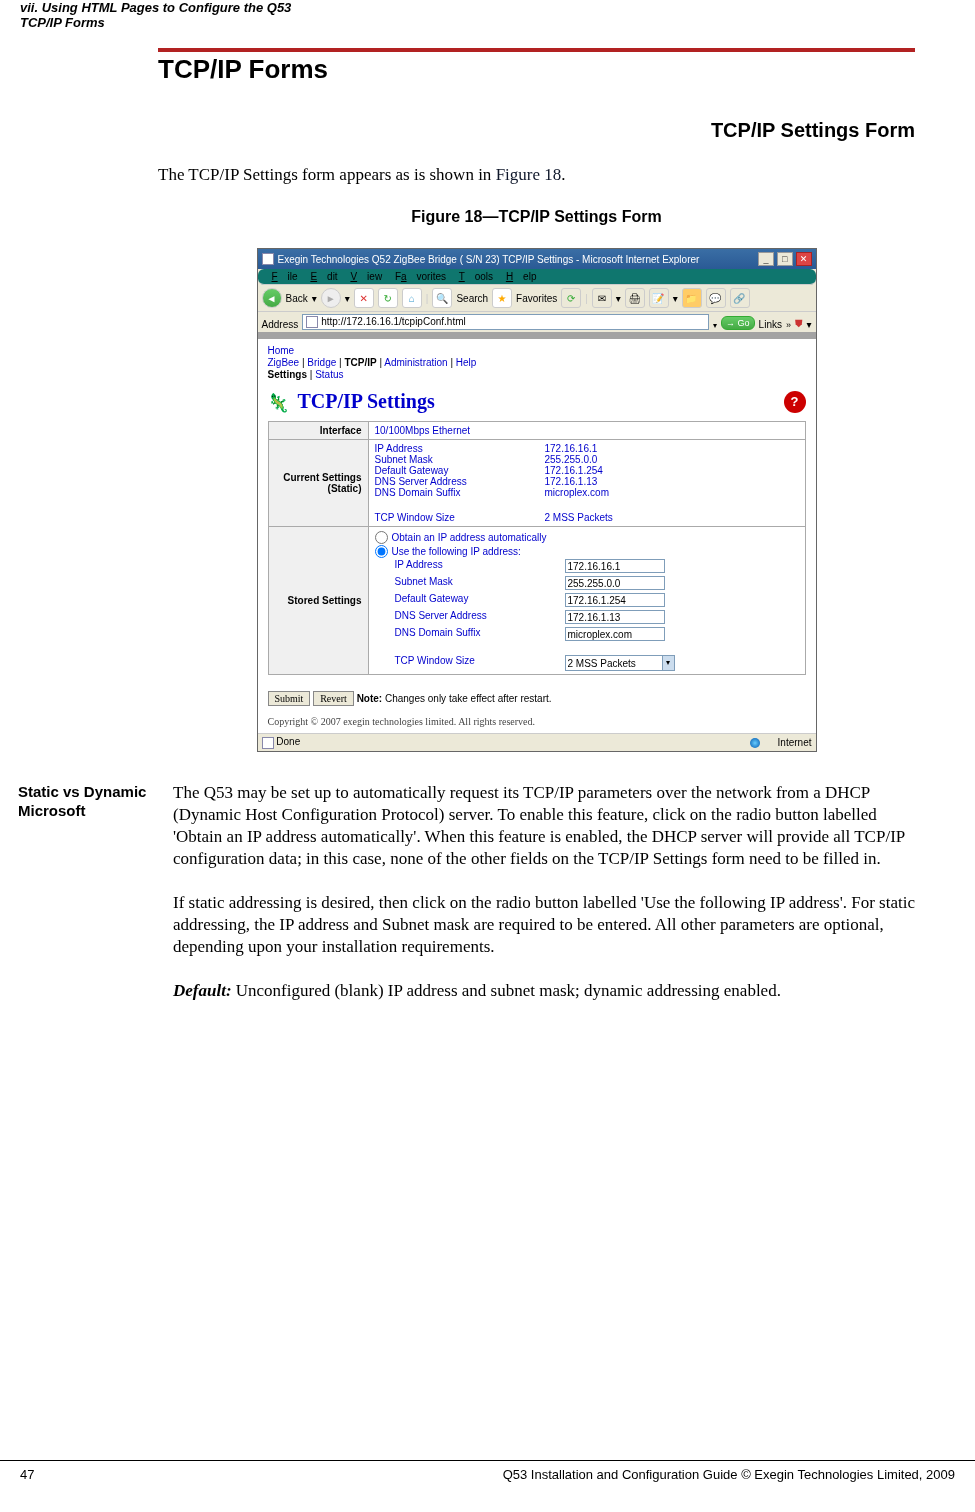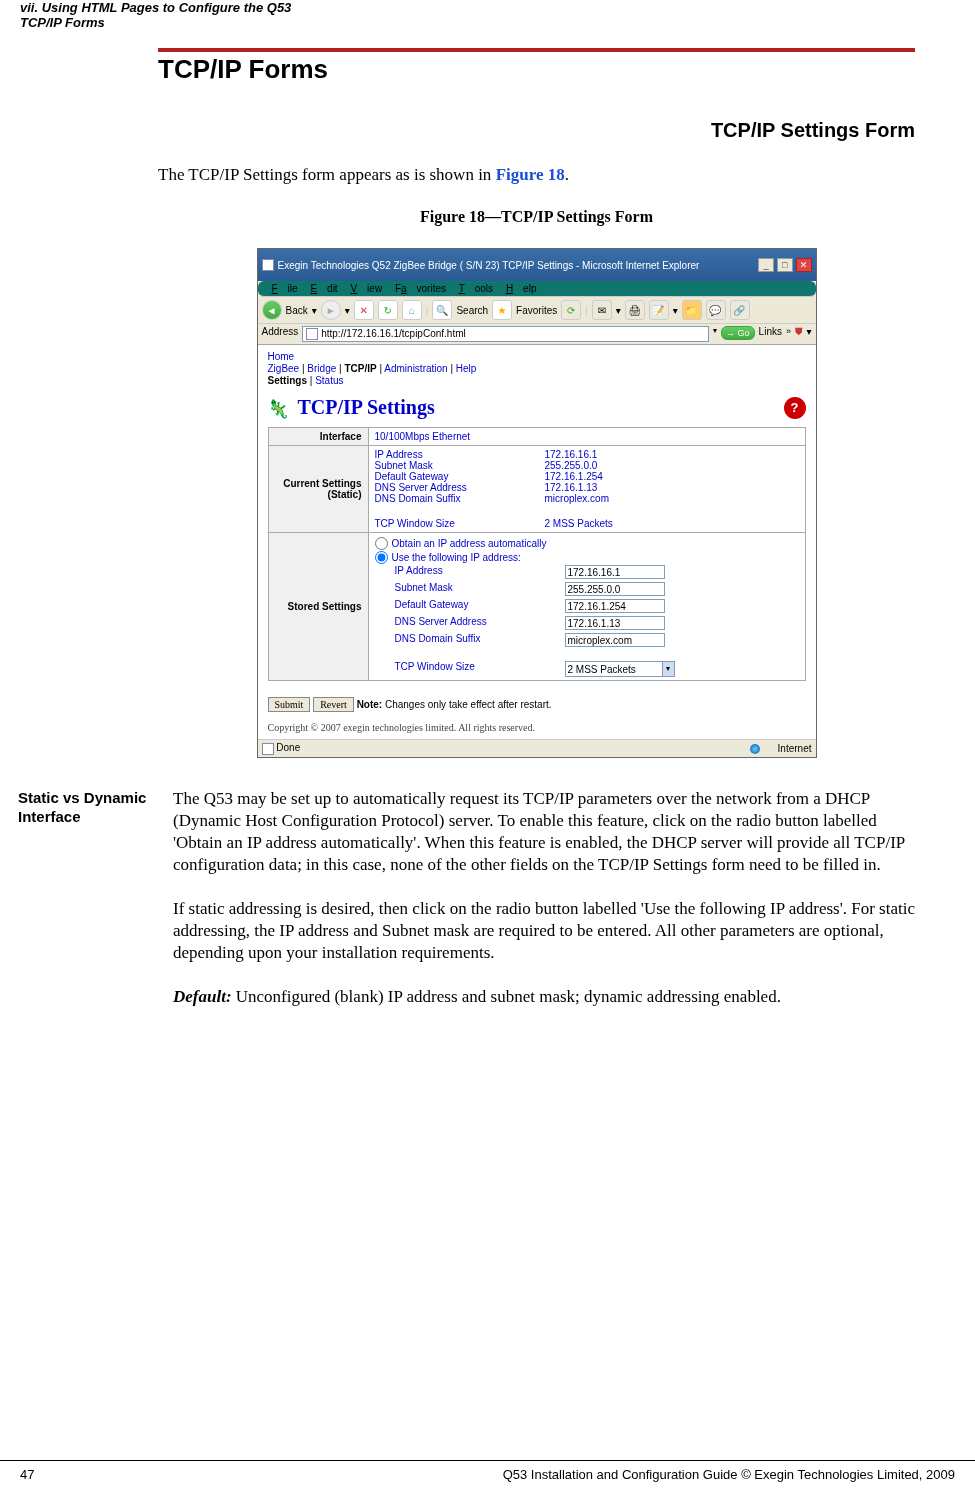--- a/index.html
+++ b/index.html
@@ -36,43 +36,43 @@
     font-size: 20px;
     font-weight: bold;
     margin-bottom: 22px;
     text-align: right;
   }
   .para {
     font-size: 17px;
     line-height: 1.3;
     margin-bottom: 22px;
   }
-  .linkref { color: #1d4ed8; font-weight: bold; }
+  .linkref { color: #0f172a; }
   .fig-caption {
-    font-family: Liberation Serif, serif;
+    font-family: Liberation Sans, sans-serif;
     font-size: 16px;
     font-weight: bold;
     text-align: center;
     margin-bottom: 22px;
   }
   .figure-wrap {
     margin: 0 auto 30px auto;
     width: 560px;
   }
   .ie-window {
     width: 560px;
     background: #ece9d8;
     border: 1px solid #666;
     font-family: Tahoma, Arial, sans-serif;
     font-size: 10px;
   }
   .ie-titlebar {
     background: linear-gradient(#3a6ea5, #2a5a95);
     color: #fff;
-    padding: 9px 4px;
+    padding: 3px 4px;
     display: flex;
     justify-content: space-between;
     align-items: center;
     font-size: 10px;
   }
   .ie-title-left { display:flex; align-items:center; gap:4px;}
   .ie-pageicon {
     width:12px;height:12px;background:#fff;border:1px solid #88a;display:inline-block;
   }
   .ie-winbtn {
@@ -91,21 +91,21 @@
     width:20px;height:20px;border:1px solid #ccc;border-radius:3px;display:inline-flex;align-items:center;justify-content:center;font-size:10px;
   }
   .tb-back{background:linear-gradient(#6c6,#4a4);color:#fff;border-radius:50%;}
   .tb-fwd{background:#eee;border-radius:50%;color:#aaa;}
   .tb-stop{background:#fff;color:#d33;border-color:#ccc;}
   .tb-refresh{background:#fff;color:#3a3;}
   .tb-home{background:#fff;color:#39c;}
   .tb-search{background:#fff;color:#39c;}
   .tb-fav{background:#fff;color:#fa0;}
   .ie-addr {
-    background:#ece9d8;border-bottom:1px solid #a3a3a3;padding:2px 4px;display:flex;align-items:flex-start;gap:4px;font-size:10px;
+    background:#ece9d8;border-bottom:7px solid #a3a3a3;padding:2px 4px;display:flex;align-items:flex-end;gap:4px;font-size:10px;
   }
   .ie-addr-input {
     flex:1;background:#fff;border:1px solid #7f9db9;padding:1px 3px;font-size:10px;
   }
   .ie-go{background:linear-gradient(#6c6,#4a4);color:#fff;padding:1px 4px;border:1px solid #3a3;border-radius:6px;font-size:9px;}
   .ie-body {
     background:#fff;padding:6px 10px;font-family:Verdana,Arial,sans-serif;font-size:10px;
   }
   .nav-home{color:#00c;font-size:10px;}
   .nav-row{color:#00c;font-size:10px;margin-top:1px;}
@@ -337,21 +337,21 @@
         <span><span class="ie-pageicon" style="vertical-align:middle"></span> <span>Done</span></span>
         <span class="status-right">
             <span class="globe"></span>
             <span>Internet</span>
           </span>
       </div>
     </div>
   </div>
 
   <div style="position:relative;">
-    <div class="side-label" style="top:0;left:-140px;">Static vs Dynamic Interface</div>
+    <div class="side-label" style="top:0;left:-140px;">Static vs Dynamic Microsoft</div>
     <div class="body-col">
       <p class="para">The Q53 may be set up to automatically request its TCP/IP parameters over the network from a DHCP (Dynamic Host Configuration Protocol) server. To enable this feature, click on the radio button labelled 'Obtain an IP address automatically'. When this feature is enabled, the DHCP server will provide all TCP/IP configuration data; in this case, none of the other fields on the TCP/IP Settings form need to be filled in.</p>
       <p class="para">If static addressing is desired, then click on the radio button labelled 'Use the following IP address'. For static addressing, the IP address and Subnet mask are required to be entered. All other parameters are optional, depending upon your installation requirements.</p>
       <p class="para">
         <span class="default-label">Default:</span><span> Unconfigured (blank) IP address and subnet mask; dynamic addressing enabled.</span>
       </p>
     </div>
   </div>
 </div>
 

